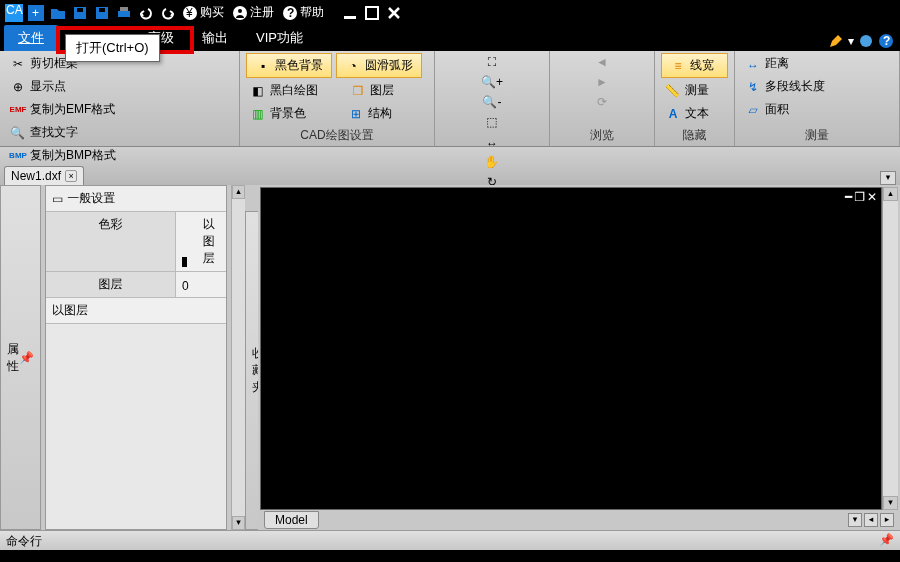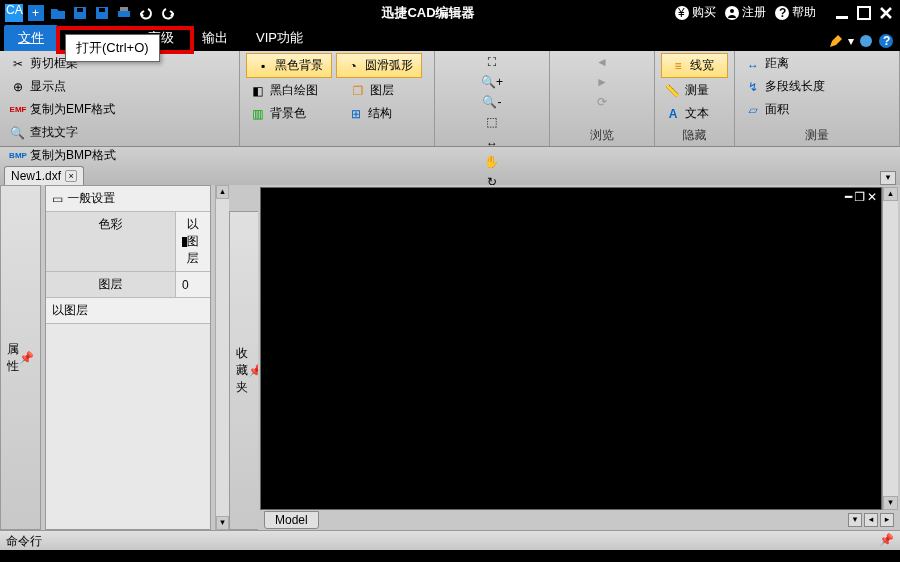--- a/index.html
+++ b/index.html
@@ -46,21 +46,21 @@
 .main { display: flex; height: 345px; }
 .left-panels { width: 258px; background: #c8c8c8; display: flex; flex-direction: row; }
 .panel-header { background: linear-gradient(#e0e0e0, #c8c8c8); border: 1px solid #999; padding: 3px 6px; display: flex; align-items: center; }
 .panel-header .pin { margin-left: auto; }
 .combo { width: 244px; margin: 2px 4px; border: 1px solid #888; background: #fff; padding: 2px 4px; display: flex; }
 .combo .arrow { margin-left: auto; }
 
 .prop-grid { margin: 0 4px; border: 1px solid #999; background: #e8e8e8; }
 .prop-row { display: flex; border-bottom: 1px solid #bbb; }
 .prop-row .k { width: 130px; padding: 4px 22px; text-align: center; background: #ddd; border-right: 1px solid #bbb; }
-.prop-row .v { flex: 1; padding: 4px 6px; background: #f0f0f0; display: flex; align-items: center; gap: 0; }
+.prop-row .v { flex: 1; padding: 4px 6px; background: #f0f0f0; display: flex; align-items: flex-end; gap: 16px; }
 .prop-section { background: #eee; padding: 4px 6px; display: flex; align-items: center; gap: 4px; border-bottom: 1px solid #bbb; }
 .scroll-col { width: 14px; background: #ddd; border-left: 1px solid #aaa; display: flex; flex-direction: column; }
 .scroll-col .arr { height: 14px; text-align: center; font-size: 9px; background: #ccc; border: 1px solid #aaa; }
 .prop-wrap { display: flex; }
 
 .fav-header { margin-top: 26px; }
 .fav-cols { display: flex; background: linear-gradient(#f0f0f0, #d8d8d8); border: 1px solid #aaa; margin: 0 4px; }
 .fav-cols div { padding: 3px 10px; border-right: 1px solid #aaa; }
 .fav-body { flex: 1; background: #fff; margin: 0 4px; border: 1px solid #aaa; border-top: none; }
 
@@ -126,21 +126,20 @@
         <svg width="16" height="16">
           <path d="M10 4 A5 5 0 1 1 3 8 M3 8l3-2 M3 8l2 3" stroke="#fff" fill="none" stroke-width="2"></path>
         </svg>
       </span>
     <span class="qat-icon">
         <svg width="16" height="16">
           <path d="M6 4 A5 5 0 1 0 13 8 M13 8l-3-2 M13 8l-2 3" stroke="#fff" fill="none" stroke-width="2"></path>
         </svg>
       </span>
   </div>
-  <div class="title">迅捷CAD编辑器</div>
   <div class="right">
     <span>
         <svg width="16" height="16">
           <circle cx="8" cy="8" r="7" fill="#fff"></circle>
           <text x="4" y="12" font-size="11">¥</text>
         </svg>
         <span>购买</span>
       </span>
     <span>
         <svg width="16" height="16">
@@ -264,20 +263,21 @@
         <div class="rbtn">
             <span class="ico" style="color:#0a0">▥</span>
             <span>背景色</span>
           </div>
         <div class="rbtn" style="margin-left:30px">
             <span class="ico" style="color:#06c">⊞</span>
             <span>结构</span>
           </div>
       </div>
     </div>
+    <div class="label">CAD绘图设置</div>
   </div>
 
   <div class="ribbon-group" style="width:115px">
     <div class="items icon-grid">
       <div class="rbtn">⛶</div>
       <div class="rbtn">🔍+</div>
       <div class="rbtn">🔍-</div>
       <div class="rbtn">⬚</div>
       <div class="rbtn">↔</div>
       <div class="rbtn">✋</div>

